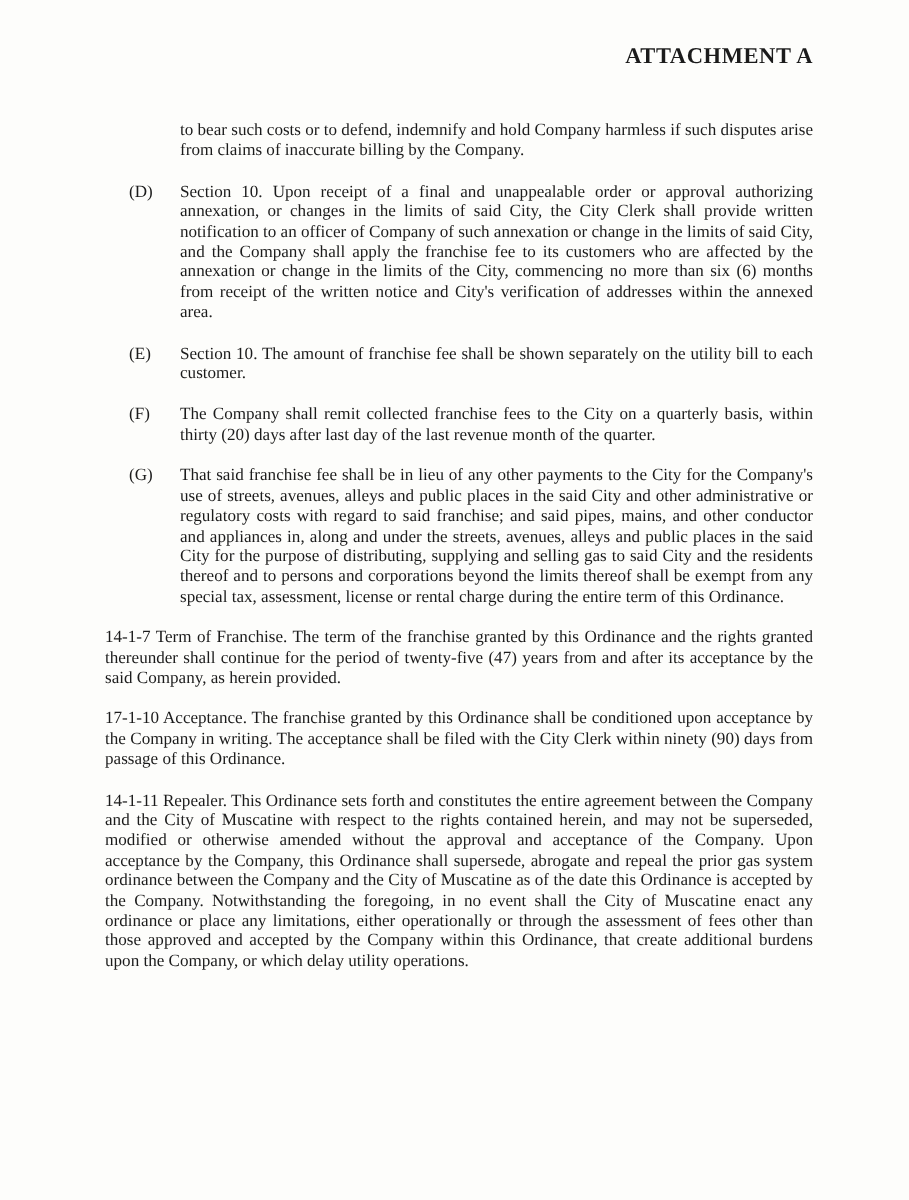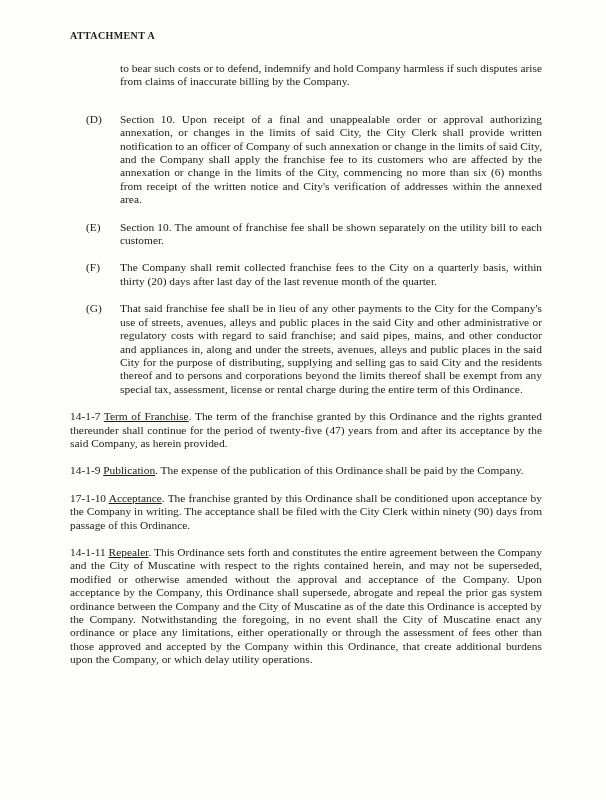--- a/index.html
+++ b/index.html
@@ -13,52 +13,52 @@
     width: 606px;
     height: 800px;
     margin: 0 auto;
     background: #fdfdfb;
     color: #1b1b1b;
     box-sizing: border-box;
     padding: 30px 64px 20px 70px;
     overflow: hidden;
   }
   .attachment-header {
+    text-align: right;
     font-weight: bold;
-    font-size: 10px;
+    font-size: 15px;
     letter-spacing: 0.4px;
-    margin-bottom: 21px;
+    margin-bottom: 34px;
   }
   .body-text {
     font-size: 11.4px;
     line-height: 13.4px;
     text-align: justify;
   }
   p.cont {
-    margin: 0 0 24px 0;
+    margin: 0 0 14px 0;
     padding-left: 50px;
   }
   .lettered-item {
     display: flex;
     margin: 0 0 14px 16px;
   }
   .lettered-item .item-label {
     flex: 0 0 34px;
     text-align: left;
   }
   .lettered-item .item-text {
     flex: 1 1 auto;
     text-align: justify;
   }
   p.section {
     margin: 0 0 14px 0;
     text-align: justify;
   }
   .u {
-    text-decoration: underline;
   }
 </style>
 </head>
 <body>
 
 <div class="page">
 
   <div class="attachment-header">ATTACHMENT A</div>
 
   <div class="body-text">
@@ -82,23 +82,20 @@
 
     <div class="lettered-item">
       <span class="item-label">(G)</span>
       <span class="item-text">That said franchise fee shall be in lieu of any other payments to the City for the Company's use of streets, avenues, alleys and public places in the said City and other administrative or regulatory costs with regard to said franchise; and said pipes, mains, and other conductor and appliances in, along and under the streets, avenues, alleys and public places in the said City for the purpose of distributing, supplying and selling gas to said City and the residents thereof and to persons and corporations beyond the limits thereof shall be exempt from any special tax, assessment, license or rental charge during the entire term of this Ordinance.</span>
     </div>
 
     <p class="section">
       <span>14-1-7 </span><span class="u">Term of Franchise</span><span>. The term of the franchise granted by this Ordinance and the rights granted thereunder shall continue for the period of twenty-five (47) years from and after its acceptance by the said Company, as herein provided.</span>
     </p>
 
-    <p class="section">
-      <span>14-1-9 </span><span class="u">Publication</span><span>. The expense of the publication of this Ordinance shall be paid by the Company.</span>
-    </p>
 
     <p class="section">
       <span>17-1-10 </span><span class="u">Acceptance</span><span>. The franchise granted by this Ordinance shall be conditioned upon acceptance by the Company in writing. The acceptance shall be filed with the City Clerk within ninety (90) days from passage of this Ordinance.</span>
     </p>
 
     <p class="section">
       <span>14-1-11 </span><span class="u">Repealer</span><span>. This Ordinance sets forth and constitutes the entire agreement between the Company and the City of Muscatine with respect to the rights contained herein, and may not be superseded, modified or otherwise amended without the approval and acceptance of the Company. Upon acceptance by the Company, this Ordinance shall supersede, abrogate and repeal the prior gas system ordinance between the Company and the City of Muscatine as of the date this Ordinance is accepted by the Company. Notwithstanding the foregoing, in no event shall the City of Muscatine enact any ordinance or place any limitations, either operationally or through the assessment of fees other than those approved and accepted by the Company within this Ordinance, that create additional burdens upon the Company, or which delay utility operations.</span>
     </p>
 
   </div>

